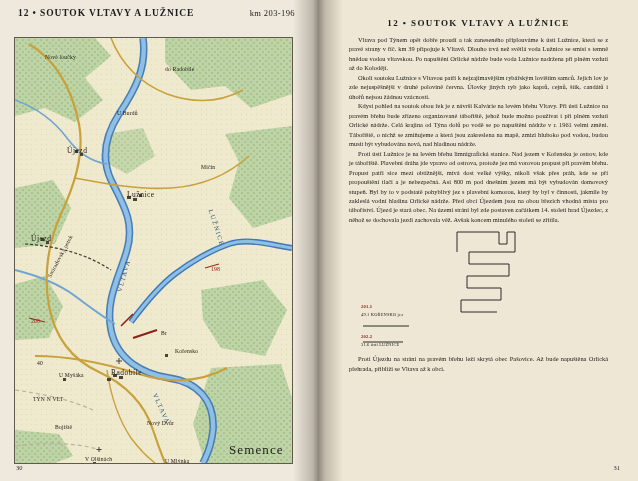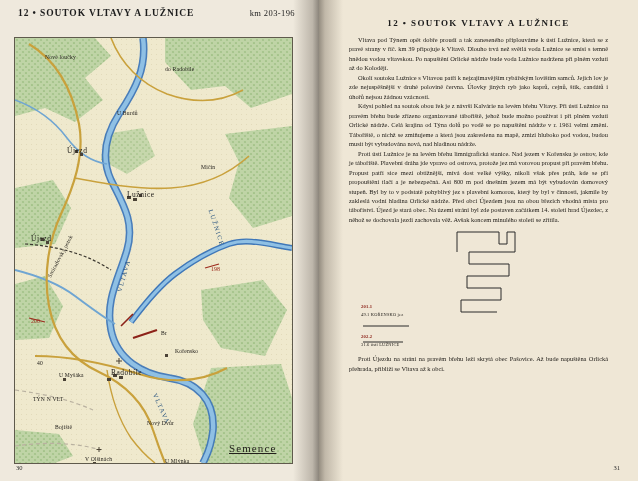--- a/index.html
+++ b/index.html
@@ -50,21 +50,21 @@
   }
   .map-canvas{position:absolute;left:0;top:0;width:100%;height:100%;}
   .map-label{
     position:absolute;
     font-family:"Liberation Serif", serif;
     color:#23201c;
     white-space:nowrap;
     transform-origin:left center;
   }
   .lbl-town{font-size:7.5px;letter-spacing:.5px;}
-  .lbl-big{font-size:11px;letter-spacing:1.1px;text-decoration:underline;}
+  .lbl-big{font-size:13px;letter-spacing:1.1px;}
   .lbl-small{font-size:5.6px;letter-spacing:.2px;}
   .lbl-river{font-size:6.4px;letter-spacing:1.6px;color:#1c4a7a;}
   .lbl-red{font-size:6px;color:#9c2a1d;}
   .folio{
     position:absolute;bottom:10px;font-size:6.5px;color:#2a2a2a;
   }
   .folio-l{left:16px;}
   .folio-r{right:18px;}
 
   

